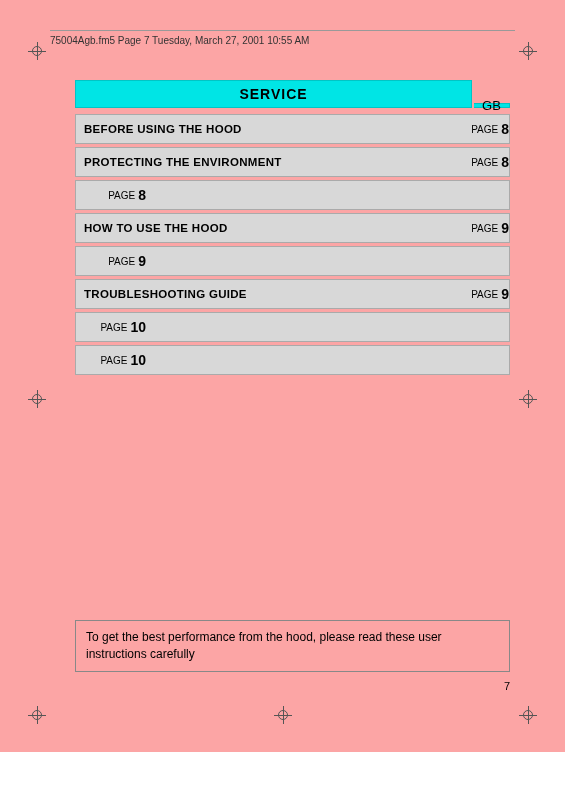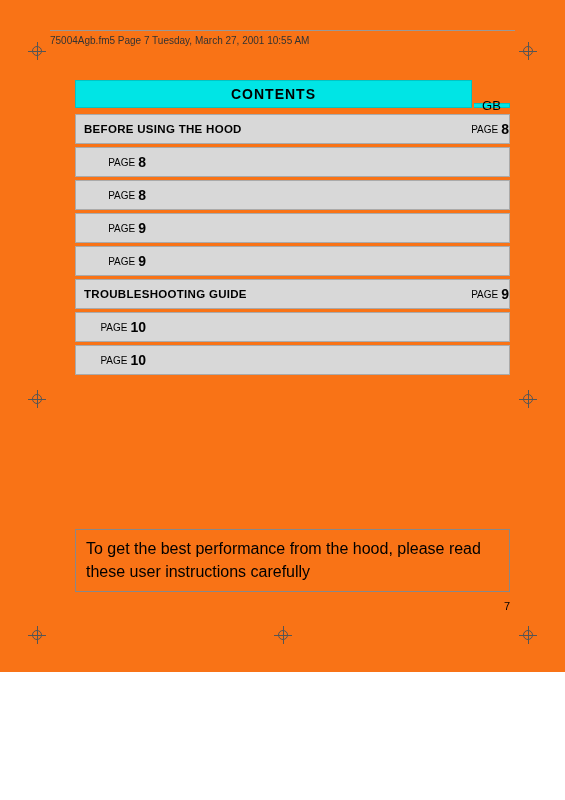--- a/index.html
+++ b/index.html
@@ -8,22 +8,22 @@
       width: 565px;
       height: 800px;
       background: #ffffff;
       font-family: Arial, Helvetica, sans-serif;
       position: relative;
       overflow: hidden;
     }
 
     .page-container {
       width: 565px;
-      height: 672px;
-      background: #f97316;
+      height: 752px;
+      background: #fca5a5;
       position: relative;
     }
 
     
     .header-bar {
       position: absolute;
       top: 30px;
       left: 50px;
       right: 50px;
       font-size: 10px;
@@ -161,21 +161,21 @@
     }
 
     
     .footer-note {
       position: absolute;
       bottom: 80px;
       left: 75px;
       right: 55px;
       border: 1px solid #888;
       padding: 8px 10px;
-      font-size: 16px;
+      font-size: 12px;
       color: #000;
       line-height: 1.4;
     }
 
     
     .page-number {
       position: absolute;
       bottom: 60px;
       right: 55px;
       font-size: 11px;
@@ -195,45 +195,47 @@
     <div class="circle"></div>
   </div>
 
   <div class="header-bar">
     <span>75004Agb.fm5  Page 7  Tuesday, March 27, 2001  10:55 AM</span>
   </div>
 
   <div class="content-area">
 
     <div class="title-row">
-      <div class="title-main">CONTENTS</div>
+      <div class="title-main">SERVICE</div>
       <div class="title-gb">GB</div>
     </div>
 
     <div id="toc-container">
         <div class="toc-row">
           <div class="toc-label">BEFORE USING THE HOOD</div>
           <div class="toc-page">
             <span class="page-word">PAGE</span>
             <span class="page-num">8</span>
           </div>
         </div>
         <div class="toc-row">
+          <div class="toc-label">PROTECTING THE ENVIRONMENT</div>
           <div class="toc-page">
             <span class="page-word">PAGE</span>
             <span class="page-num">8</span>
           </div>
         </div>
         <div class="toc-row">
           <div class="toc-page">
             <span class="page-word">PAGE</span>
             <span class="page-num">8</span>
           </div>
         </div>
         <div class="toc-row">
+          <div class="toc-label">HOW TO USE THE HOOD</div>
           <div class="toc-page">
             <span class="page-word">PAGE</span>
             <span class="page-num">9</span>
           </div>
         </div>
         <div class="toc-row">
           <div class="toc-page">
             <span class="page-word">PAGE</span>
             <span class="page-num">9</span>
           </div>

